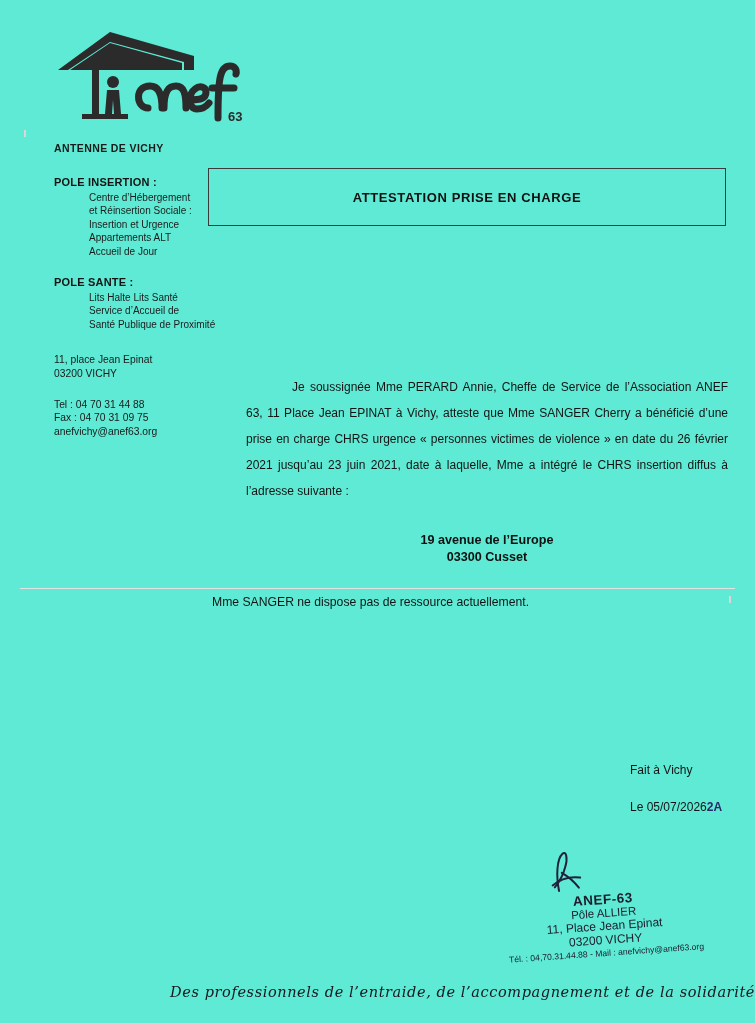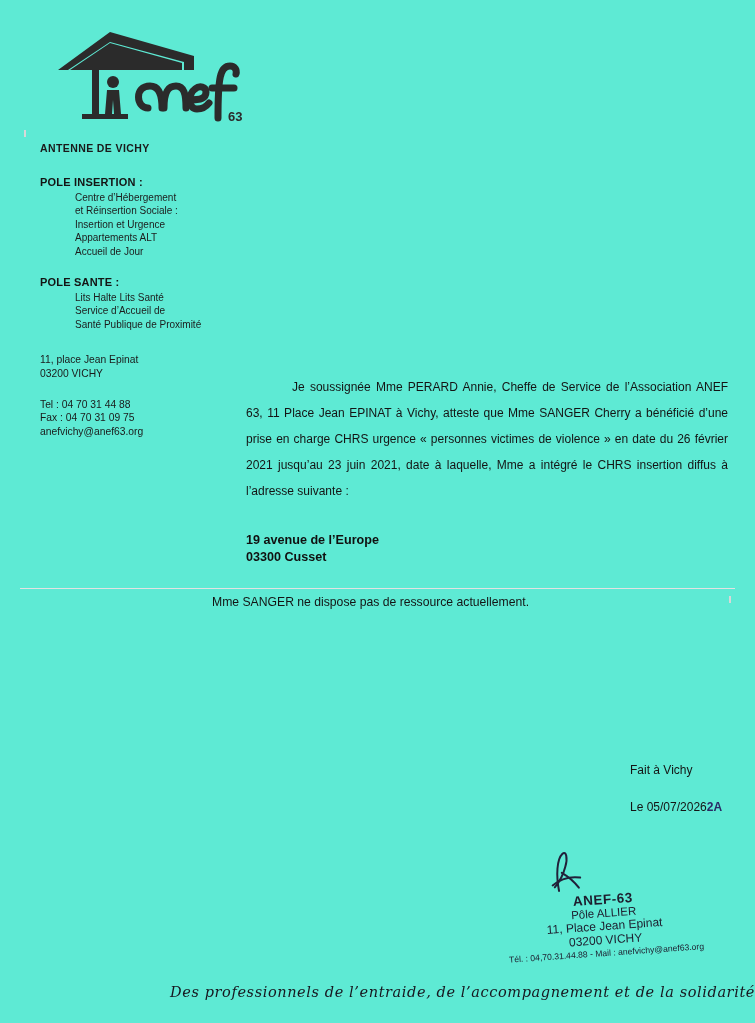--- a/index.html
+++ b/index.html
@@ -28,21 +28,21 @@
     left: 52px;
     top: 26px;
     width: 200px;
     height: 96px;
   }
   .logo-svg { display: block; }
 
   
   .left-col {
     position: absolute;
-    left: 40px;
+    left: 54px;
     top: 142px;
     width: 168px;
   }
   .antenne {
     font-size: 10.5px;
     font-weight: bold;
     letter-spacing: 0.4px;
     color: #1a1a1a;
     margin-bottom: 22px;
   }
@@ -102,20 +102,21 @@
     text-align: justify;
     color: #141414;
   }
   .body-text .indent { display: inline-block; width: 46px; }
 
   .address-center {
     position: absolute;
     left: 246px;
     top: 532px;
     width: 482px;
+    text-align: center;
     font-size: 12.6px;
     font-weight: bold;
     line-height: 17px;
     color: #101010;
   }
 
   .resource-line {
     position: absolute;
     left: 212px;
     top: 595px;
@@ -245,20 +246,23 @@
       <div>03200 VICHY</div>
     </div>
 
     <div class="contact-block">
       <div>Tel : 04 70 31 44 88</div>
       <div>Fax : 04 70 31 09 75</div>
       <div>anefvichy@anef63.org</div>
     </div>
   </div>
 
+  <div class="title-box">
+    <div class="t">ATTESTATION PRISE EN CHARGE</div>
+  </div>
 
   <div class="body-text">
     <span class="indent"></span><span>Je soussignée Mme PERARD Annie, Cheffe de Service de l’Association ANEF 63, 11 Place Jean EPINAT à Vichy, atteste que Mme SANGER Cherry a bénéficié d’une prise en charge CHRS urgence « personnes victimes de violence » en date du 26 février 2021 jusqu’au 23 juin 2021, date à laquelle, Mme a intégré le CHRS insertion diffus à l’adresse suivante :</span>
   </div>
 
   <div class="address-center">
     <div>19 avenue de l’Europe</div>
     <div>03300 Cusset</div>
   </div>
 

